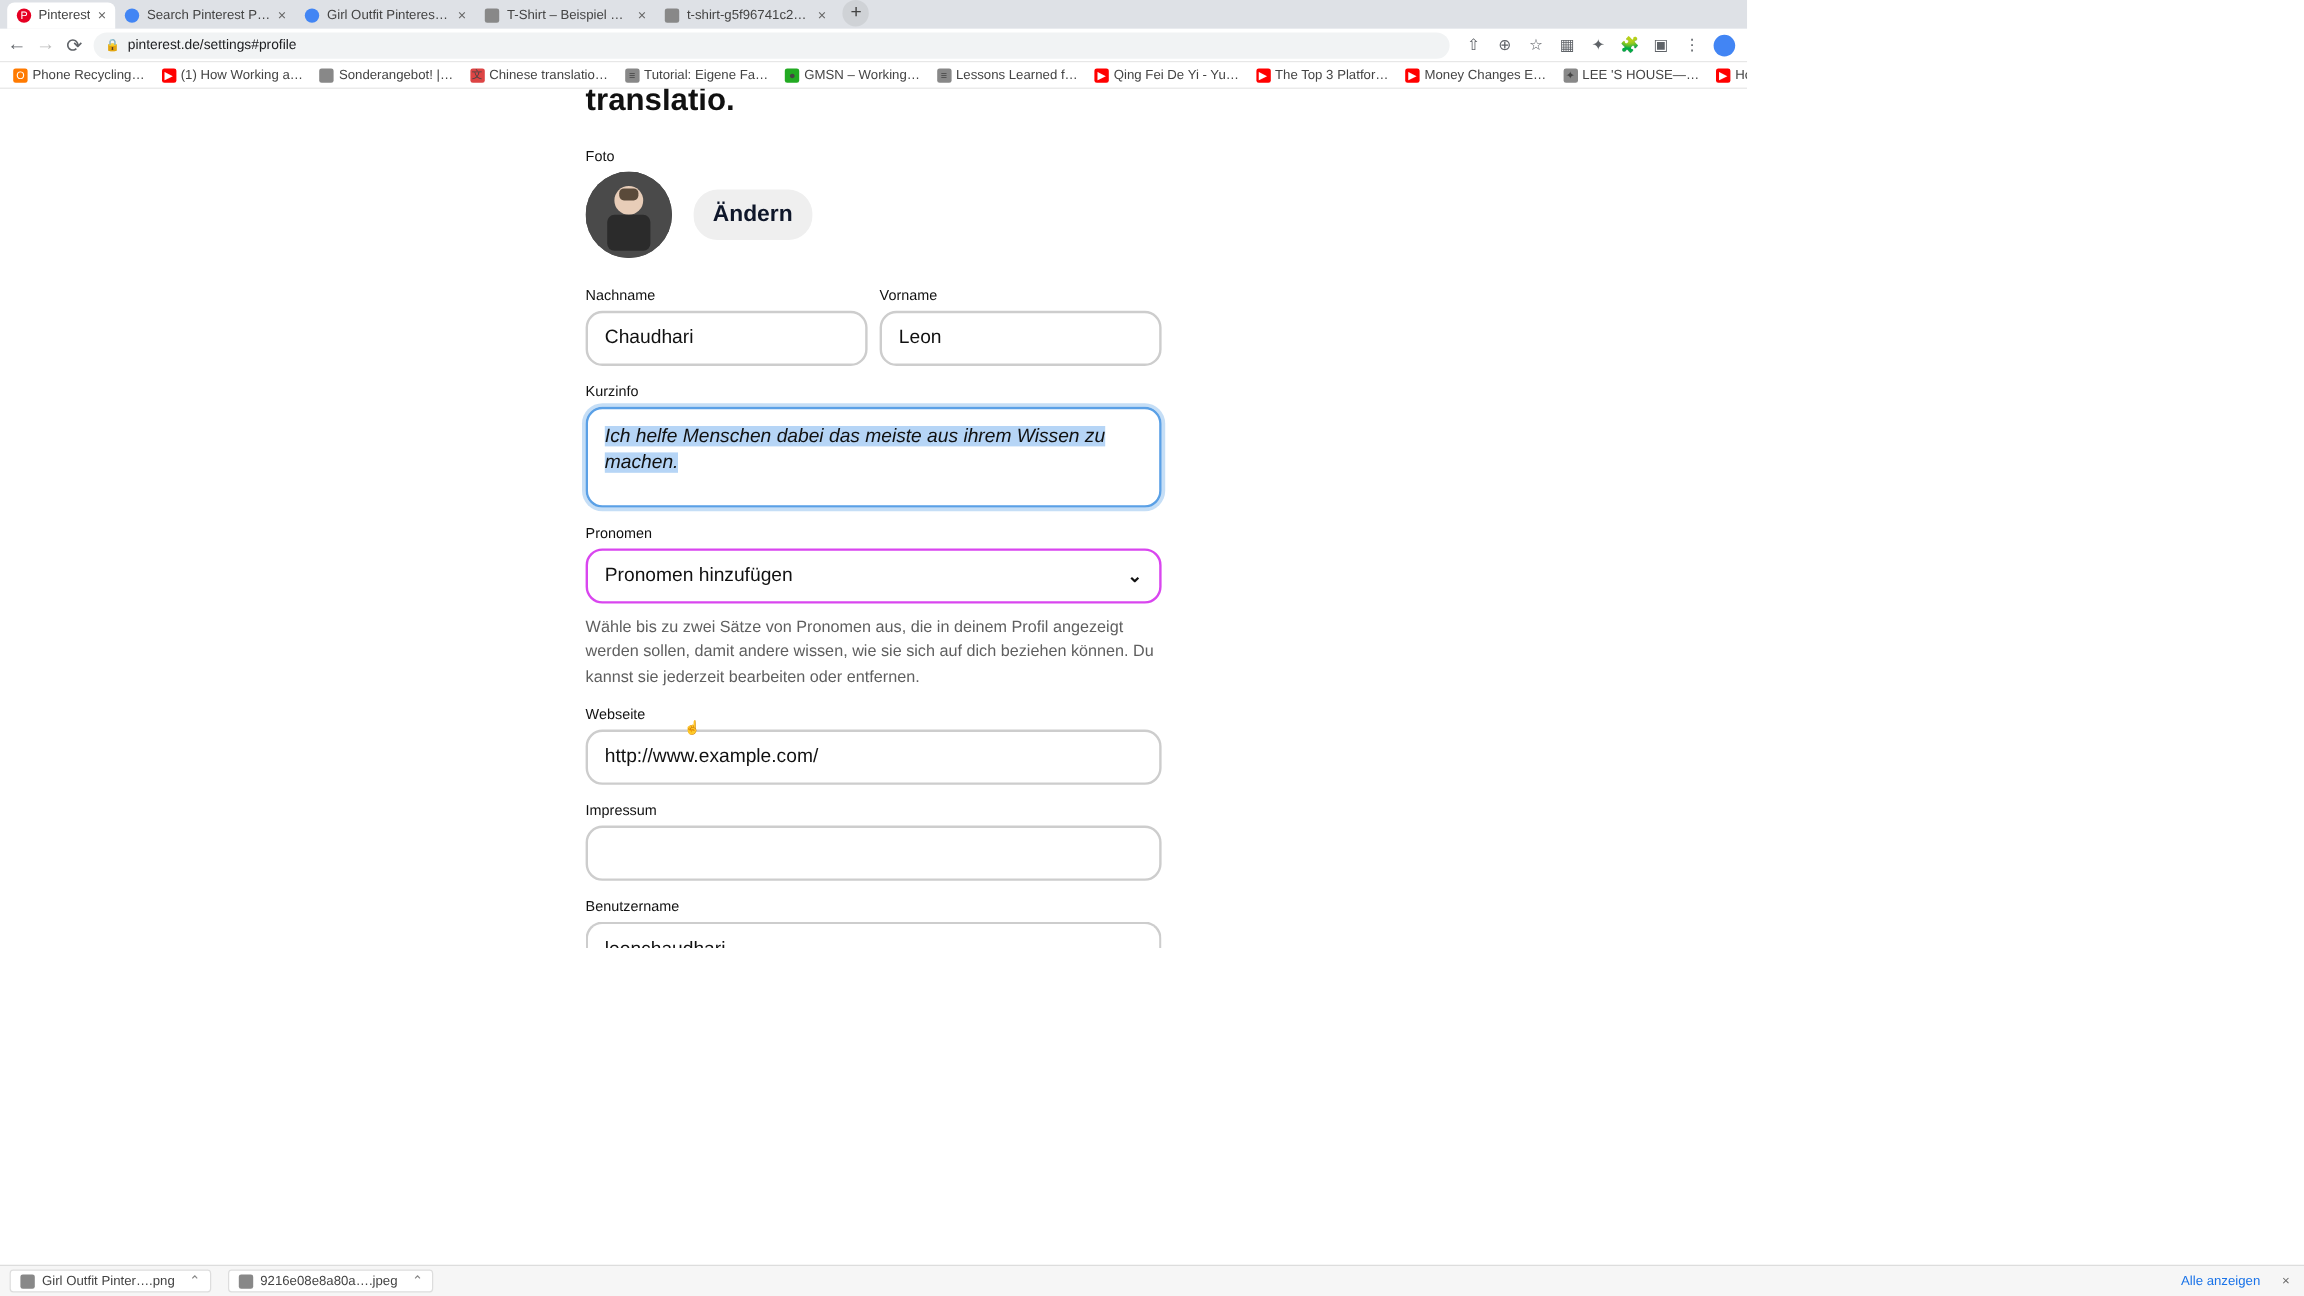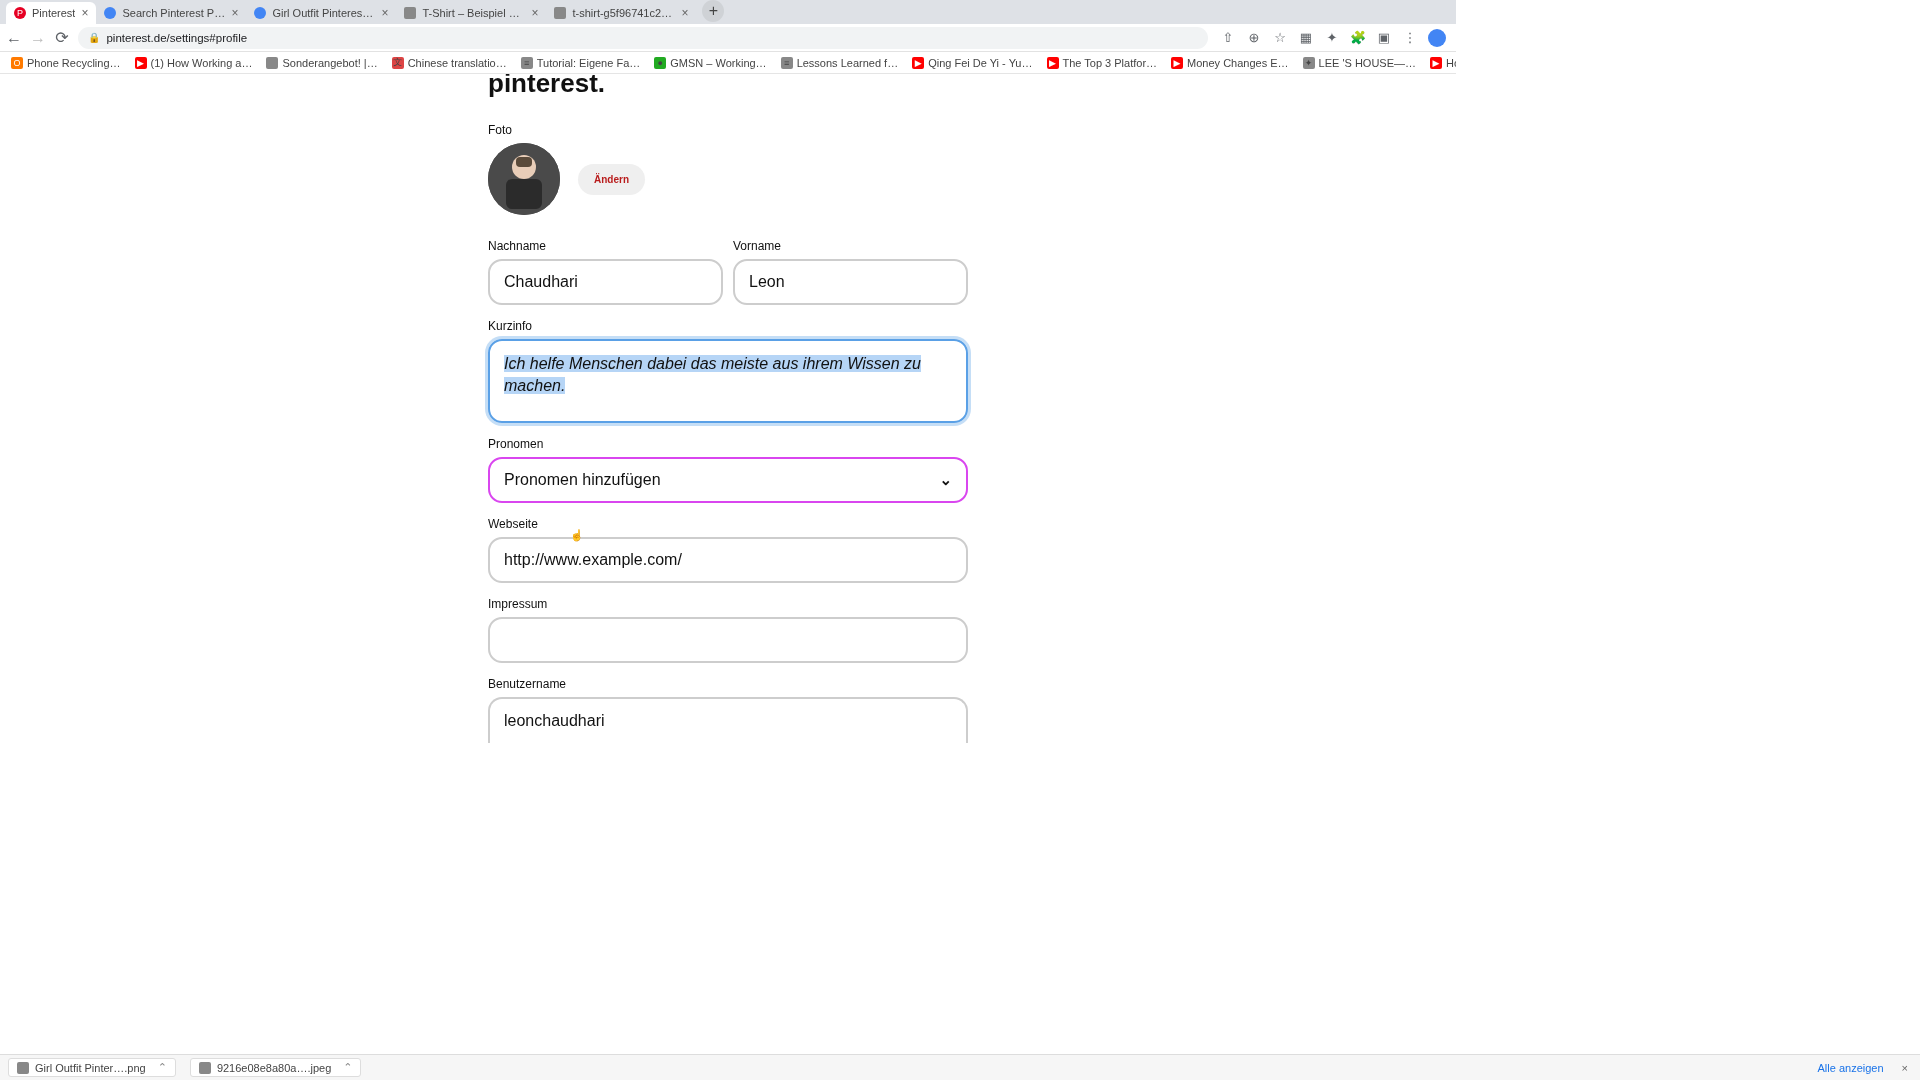--- a/index.html
+++ b/index.html
@@ -33,21 +33,21 @@
 .settings-form { width: 480px; margin: 0 auto; padding-top: 0; }
 
 .cut-heading { font-size: 26px; font-weight: 600; color: #111; margin-bottom: 24px; margin-top: -6px; }
 
 .field-label { font-size: 12px; color: #111; margin-bottom: 6px; margin-top: 14px; }
 .field-label.first { margin-top: 8px; }
 
 .photo-row { display: flex; align-items: center; gap: 18px; margin-top: 6px; margin-bottom: 10px; }
 .profile-photo { width: 72px; height: 72px; border-radius: 50%; background: #777; background-image: radial-gradient(circle at 35% 28%, #e5c9b4 0 18%, transparent 19%), linear-gradient(#3a3a3a, #555); background-size: cover; position: relative; overflow: hidden; }
 .profile-photo svg { width: 100%; height: 100%; }
-.change-btn { background: #efefef; border: none; border-radius: 20px; padding: 10px 16px; font-size: 10px; font-weight: 600; color: #b91c1c; cursor: pointer; }
+.change-btn { background: #efefef; border: none; border-radius: 20px; padding: 10px 16px; font-size: 19px; font-weight: 600; color: #0f172a; cursor: pointer; }
 
 .name-row { display: flex; gap: 10px; }
 .name-col { flex: 1; }
 
 .text-input { width: 100%; height: 46px; border: 2px solid #cdcdcd; border-radius: 14px; padding: 0 14px; font-size: 16px; color: #111; background: #fff; }
 
 .textarea-wrap { position: relative; border: 2px solid #5aa0e6; border-radius: 14px; padding: 2px; box-shadow: 0 0 0 3px rgba(90,160,230,0.35); margin-top: 6px; font-style: italic; }
 .bio-textarea { width: 100%; height: 76px; border: none; border-radius: 12px; padding: 10px 12px; font-size: 16px; color: #111; background: #fff; resize: none; font-family: inherit; line-height: 1.4; }
 .bio-sel { background: #b6d5f6; }
 .select-input { width: 100%; height: 46px; border: 2px solid #d946ef; border-radius: 14px; padding: 0 14px; font-size: 16px; color: #111; background: #fff; display: flex; align-items: center; justify-content: space-between; cursor: pointer; }
@@ -175,21 +175,21 @@
   <div class="bookmark">
       <span class="bm-icon fav-yt">▶</span>
       <span>How to get more v…</span>
     </div>
 
 </div>
 
 <div class="page">
   <div class="settings-form">
 
-    <div class="cut-heading">pinterest.</div>
+    <div class="cut-heading">translatio.</div>
 
     <div class="field-label first">Foto</div>
     <div class="photo-row">
       <div class="profile-photo">
         <svg viewBox="0 0 72 72">
           <rect width="72" height="72" fill="#4a4a4a"></rect>
           <circle cx="36" cy="24" r="12" fill="#e8cdb8"></circle>
           <rect x="18" y="36" width="36" height="30" rx="6" fill="#2b2b2b"></rect>
           <rect x="28" y="14" width="16" height="10" rx="4" fill="#5a4a3a"></rect>
         </svg>
@@ -211,20 +211,21 @@
     <div class="field-label">Kurzinfo</div>
     <div class="textarea-wrap">
       <div class="bio-textarea" contenteditable="true" style=""><span class="bio-sel">Ich helfe Menschen dabei das meiste aus ihrem Wissen zu machen.</span></div>
     </div>
 
     <div class="field-label">Pronomen</div>
     <div class="select-input">
       <span>Pronomen hinzufügen</span>
       <span class="chevron">⌄</span>
     </div>
+    <div class="helper">Wähle bis zu zwei Sätze von Pronomen aus, die in deinem Profil angezeigt werden sollen, damit andere wissen, wie sie sich auf dich beziehen können. Du kannst sie jederzeit bearbeiten oder entfernen.</div>
 
     <div class="website-row">
       <div class="field-label">Webseite</div>
       <span class="cursor-pointer">☝</span>
       <input class="text-input" value="http://www.example.com/" style="">
     </div>
 
     <div class="field-label">Impressum</div>
     <input class="text-input" value="" style="">
 

